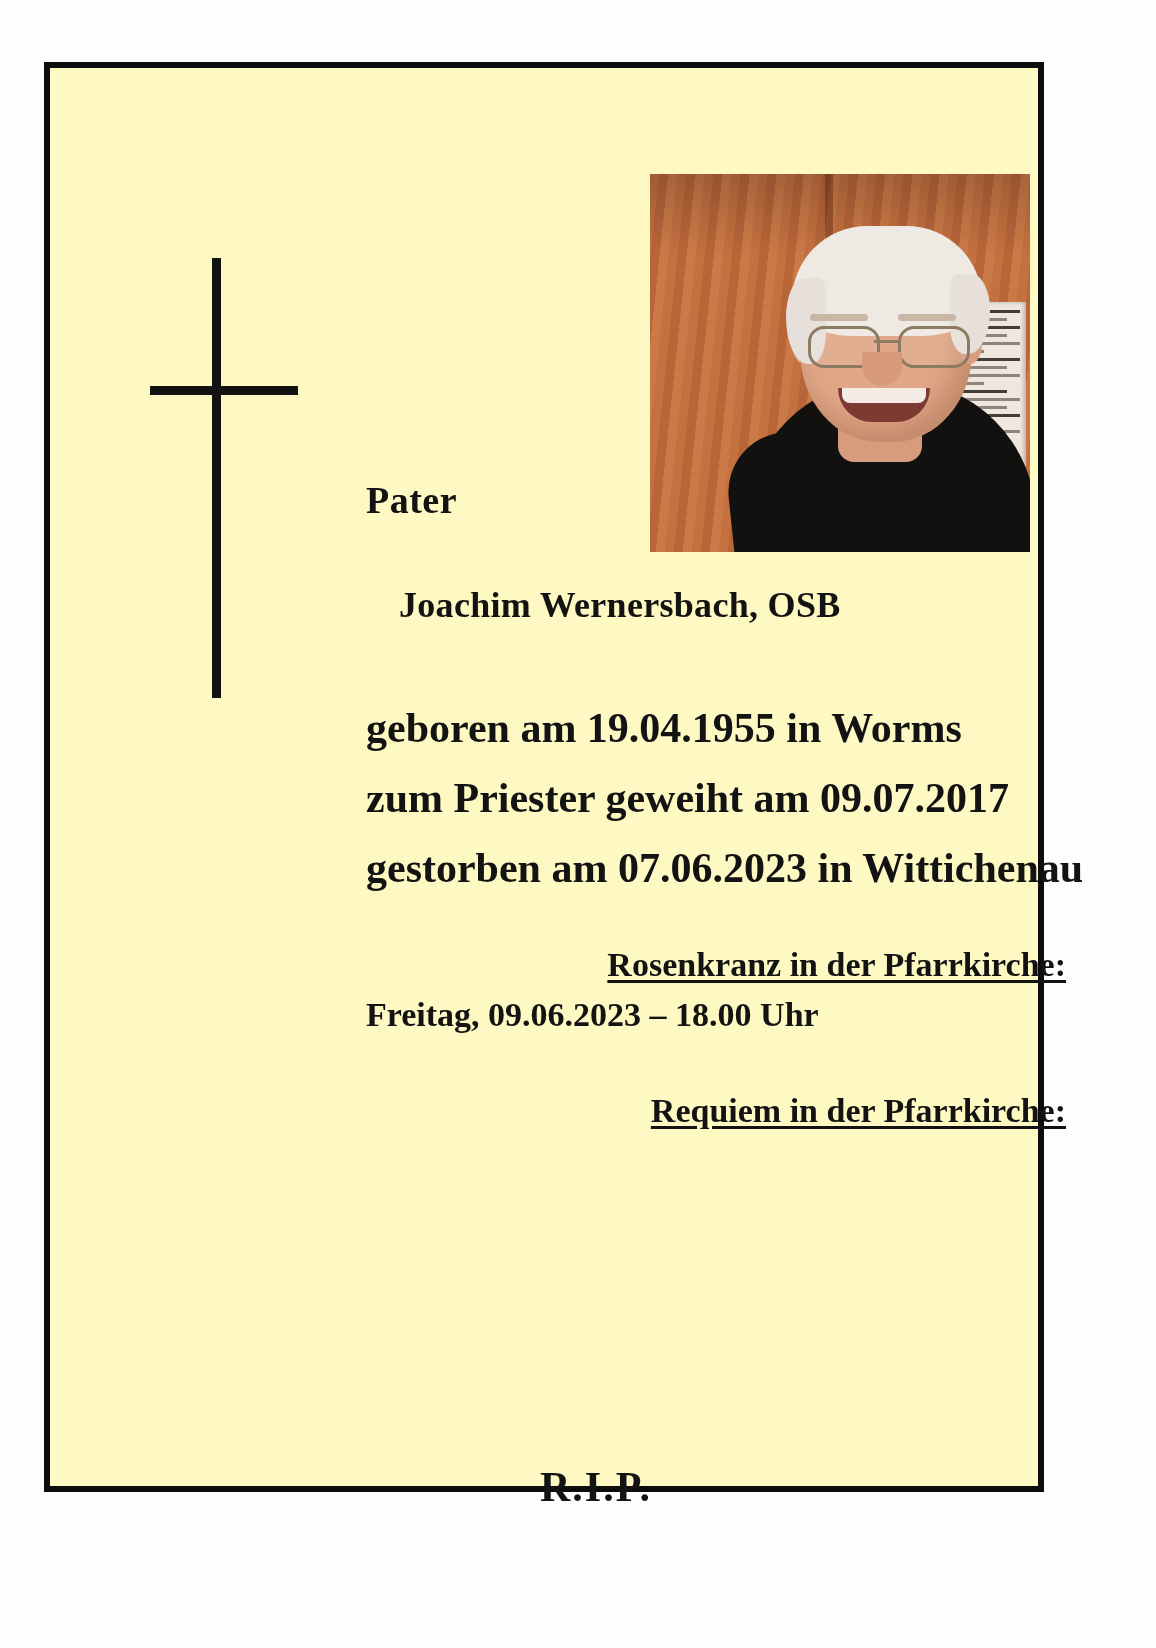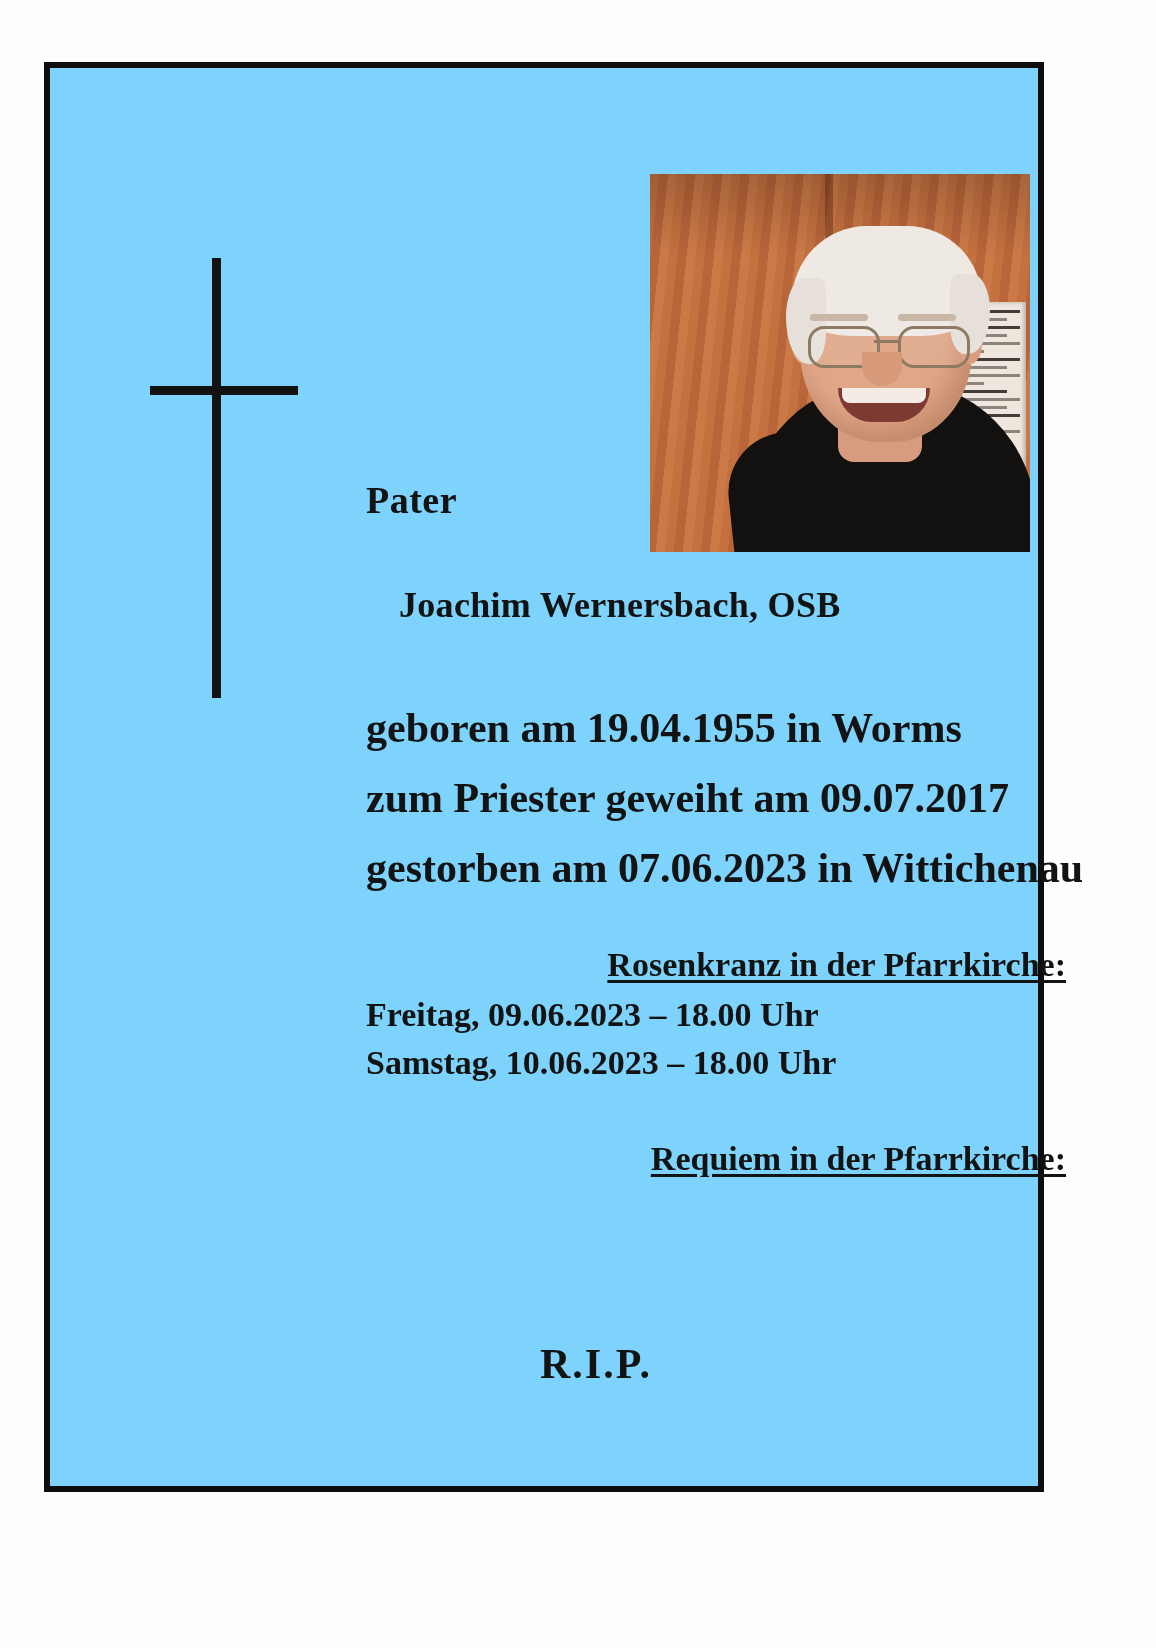--- a/index.html
+++ b/index.html
@@ -26,21 +26,21 @@
   }
 
   
   .card-frame {
     position: absolute;
     left: 44px;
     top: 62px;
     width: 1000px;
     height: 1430px;
     border: 6px solid #0d0d0d;
-    background: #7dd3fc;
+    background: #fef9c3;
     box-sizing: border-box;
   }
 
   
   .cross {
     position: absolute;
     left: 100px;
     top: 190px;
     width: 160px;
     height: 450px;
@@ -292,21 +292,21 @@
     margin-bottom: 12px;
     text-align: right;
   }
   .sub {
     font-size: 34px;
     margin-bottom: 10px;
   }
   .rip {
     position: absolute;
     left: 490px;
-    top: 1272px;
+    top: 1395px;
     font-size: 42px;
     font-weight: bold;
     letter-spacing: 2px;
     color: #131313;
   }
 </style>
 </head>
 <body>
 
 <div class="page">
@@ -375,21 +375,20 @@
       <div class="line name">Joachim Wernersbach, OSB</div>
 
       <div class="line fact">geboren am 19.04.1955 in Worms</div>
       <div class="line fact">zum Priester geweiht am 09.07.2017</div>
       <div class="line fact tight">gestorben am 07.06.2023 in Wittichenau</div>
 
       <div class="gap-lg"></div>
 
       <div class="line heading">Rosenkranz in der Pfarrkirche:</div>
       <div class="line sub">Freitag, 09.06.2023 – 18.00 Uhr</div>
-      <div class="line sub">Samstag, 10.06.2023 – 18.00 Uhr</div>
 
       <div class="gap-lg"></div>
 
       <div class="line heading">Requiem in der Pfarrkirche:</div>
 
     </div>
 
     <div class="rip">R.I.P.</div>
 
   </div>

